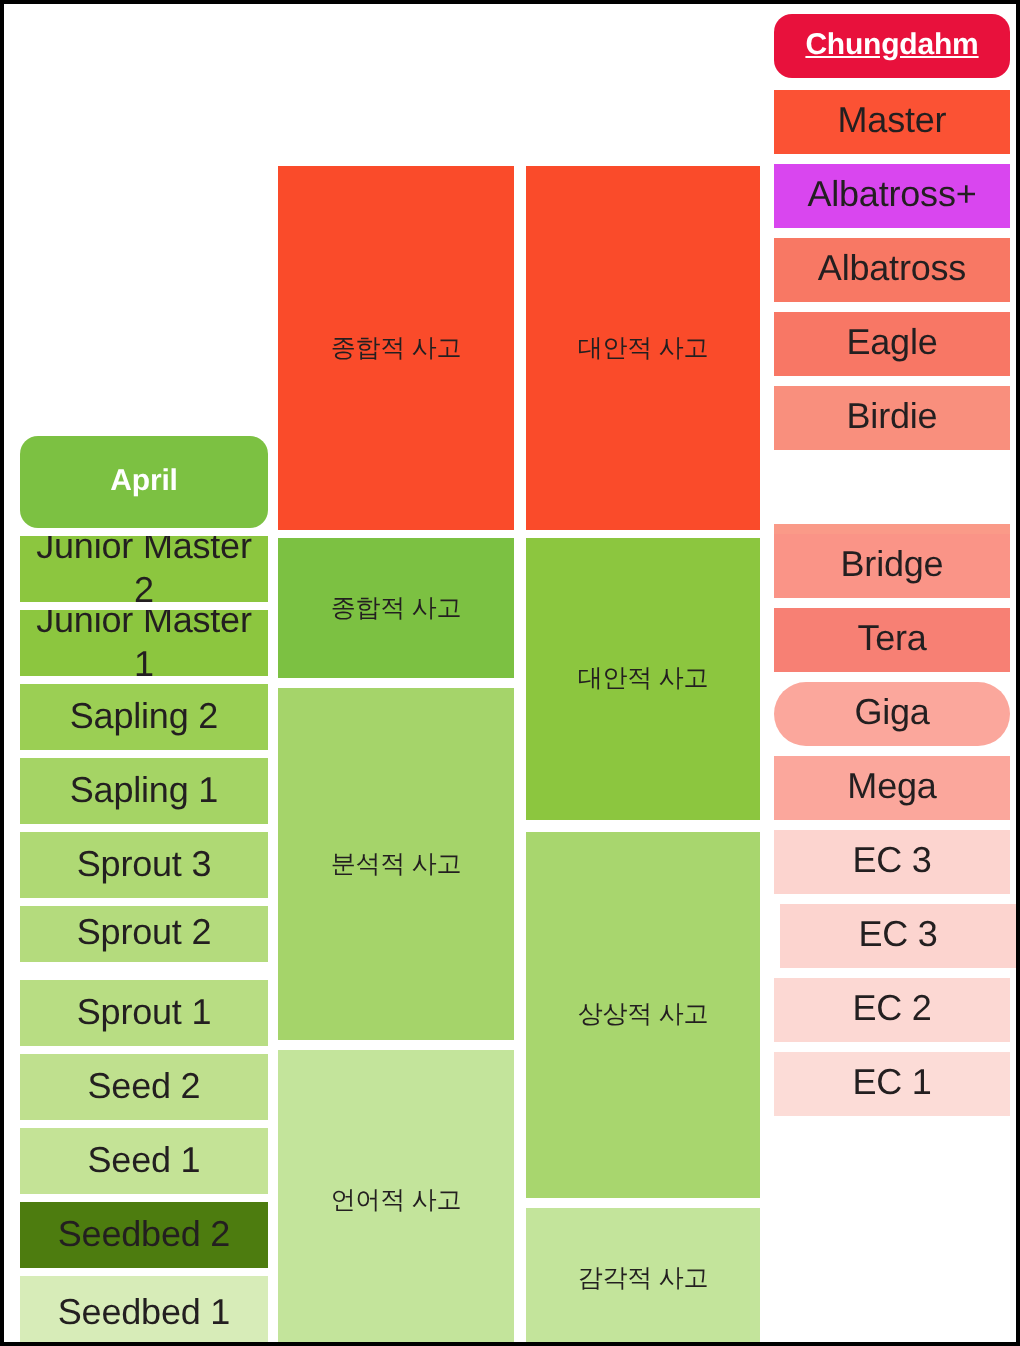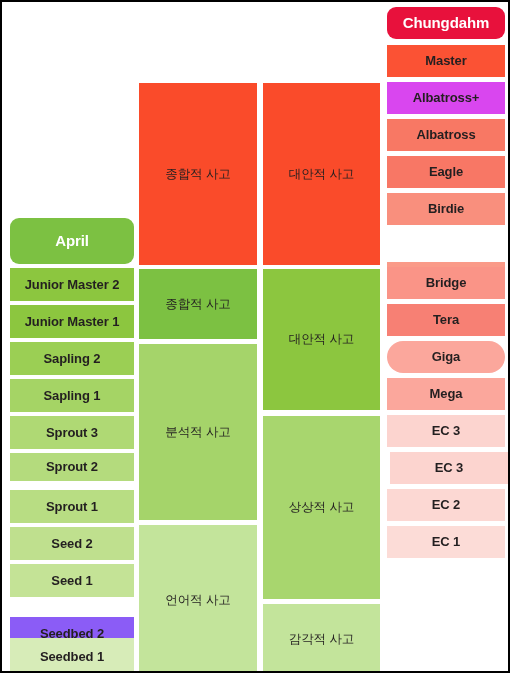--- a/index.html
+++ b/index.html
@@ -23,36 +23,37 @@
     height: 673px;
   }
   .cell {
     position: absolute;
     box-sizing: border-box;
     display: flex;
     align-items: center;
     justify-content: center;
     text-align: center;
     color: #231f20;
-    font-size: 13px;
-    font-weight: 700;
+    font-size: 18px;
+    font-weight: 400;
     letter-spacing: -0.1px;
     line-height: 1.2;
     padding: 1px 3px;
     overflow: hidden;
   }
   .cell.kr {
     font-size: 12.5px;
     font-weight: 500;
   }
   .cell.header {
     color: #ffffff;
     font-size: 15px;
     font-weight: bold;
     border-radius: 9px;
+    text-decoration: underline;
   }
   .cell.month {
     color: #ffffff;
     font-size: 15px;
     font-weight: bold;
     border-radius: 9px;
   }
 </style>
 </head>
 <body>
@@ -63,21 +64,21 @@
       <div class="cell month" style="left: 8px; top: 216px; width: 124px; height: 46px; background: rgb(124, 193, 66); color: rgb(255, 255, 255);">April</div>
       <div class="cell" style="left: 8px; top: 266px; width: 124px; height: 33px; background: rgb(140, 198, 63);">Junior Master 2</div>
       <div class="cell" style="left: 8px; top: 303px; width: 124px; height: 33px; background: rgb(140, 198, 63);">Junior Master 1</div>
       <div class="cell" style="left: 8px; top: 340px; width: 124px; height: 33px; background: rgb(155, 207, 84);">Sapling 2</div>
       <div class="cell" style="left: 8px; top: 377px; width: 124px; height: 33px; background: rgb(165, 212, 101);">Sapling 1</div>
       <div class="cell" style="left: 8px; top: 414px; width: 124px; height: 33px; background: rgb(175, 217, 116);">Sprout 3</div>
       <div class="cell" style="left: 8px; top: 451px; width: 124px; height: 28px; background: rgb(180, 219, 125);">Sprout 2</div>
       <div class="cell" style="left: 8px; top: 488px; width: 124px; height: 33px; background: rgb(184, 221, 131);">Sprout 1</div>
       <div class="cell" style="left: 8px; top: 525px; width: 124px; height: 33px; background: rgb(191, 224, 142);">Seed 2</div>
       <div class="cell" style="left: 8px; top: 562px; width: 124px; height: 33px; background: rgb(196, 227, 150);">Seed 1</div>
-      <div class="cell" style="left: 8px; top: 599px; width: 124px; height: 33px; background: #8b5cf6; margin-top: 16px;">Seedbed 2</div>
+      <div class="cell" style="left: 8px; top: 599px; width: 124px; height: 33px; background: #4d7c0f;">Seedbed 2</div>
       <div class="cell" style="left: 8px; top: 636px; width: 124px; height: 37px; background: rgb(215, 236, 184);">Seedbed 1</div>
     </div>
   <div class="col" id="col-thinking-b">
       <div class="cell kr" style="left: 137px; top: 81px; width: 118px; height: 182px; background: rgb(250, 75, 42);">종합적 사고</div>
       <div class="cell kr" style="left: 137px; top: 267px; width: 118px; height: 70px; background: rgb(124, 193, 66);">종합적 사고</div>
       <div class="cell kr" style="left: 137px; top: 342px; width: 118px; height: 176px; background: rgb(165, 212, 106);">분석적 사고</div>
       <div class="cell kr" style="left: 137px; top: 523px; width: 118px; height: 150px; background: rgb(195, 228, 155);">언어적 사고</div>
     </div>
   <div class="col" id="col-thinking-c">
       <div class="cell kr" style="left: 261px; top: 81px; width: 117px; height: 182px; background: rgb(250, 75, 42);">대안적 사고</div>

